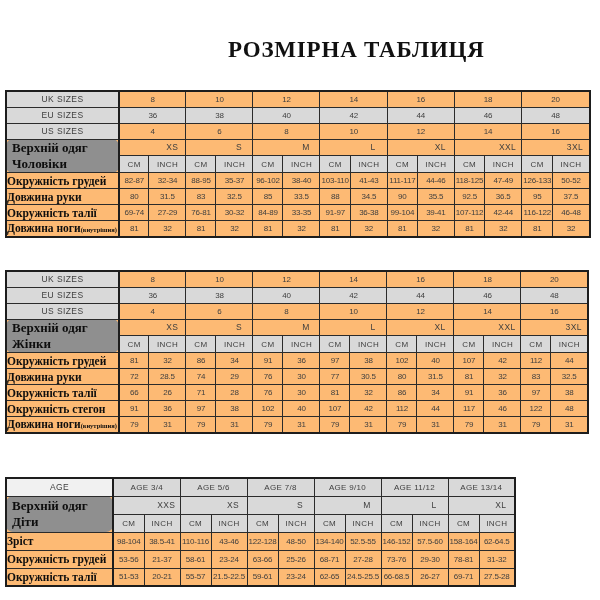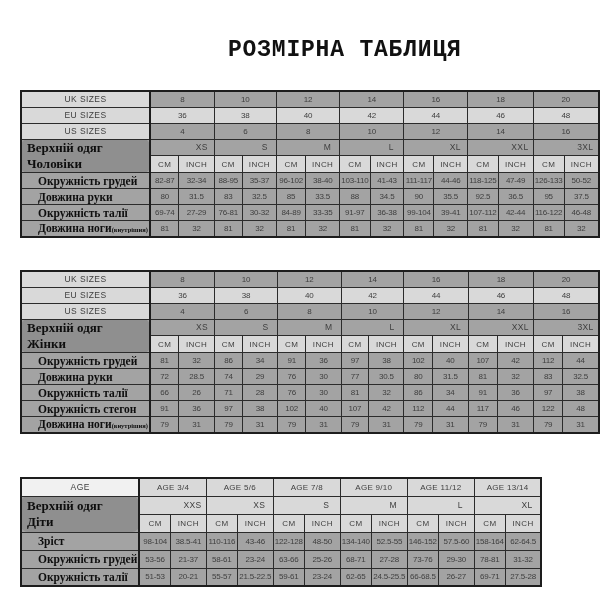--- a/index.html
+++ b/index.html
@@ -4,44 +4,44 @@
 <style>
   * { margin:0; padding:0; box-sizing:border-box; }
   html,body { width:600px; height:600px; background:#ffffff; }
   body { font-family:"Liberation Sans", sans-serif; }
   .sheet { position:relative; width:600px; height:600px; background:#fff; overflow:hidden; }
 
   
   .brand { position:absolute; top:34px; left:15px; display:flex; align-items:center; gap:5px; }
   .brand-text { font-weight:bold; font-size:17.5px; letter-spacing:1.6px; color:#121212; white-space:nowrap; }
   .reg { font-size:7.5px; position:relative; top:-7px; left:-1px; font-weight:bold; color:#121212; }
-  .page-title { position:absolute; top:37px; left:228px; font-family:Liberation Mono, monospace;
+  .page-title { position:absolute; top:37px; left:228px; font-family:Liberation Serif, serif;
                 font-weight:bold; font-size:23px; letter-spacing:0.8px; color:#111; white-space:nowrap; }
 
   
-  table { border-collapse:collapse; table-layout:fixed; position:absolute; left:20px;
-          border:2px solid #1d1d1d; background:#a3a3a3; }
+  table { border-collapse:collapse; table-layout:fixed; position:absolute; left:5px;
+          border:2px solid #1d1d1d; background:#fdba74; }
   #t-men   { top:90px; }
   #t-women { top:270px; }
   #t-kids  { top:477px; }
   td { border:1px solid #2b2b2b; text-align:center; vertical-align:middle; height:16px;
        font-size:8px; color:#3e3e3e; padding:0 1px; white-space:nowrap; overflow:hidden; }
   #t-kids td { height:18px; }
 
   .g  { background:#d9d9d9; }
   .g2 { background:#f1f1f1; }
   .syslabel { font-size:8.5px; letter-spacing:0.4px; border-right:2px solid #1d1d1d; }
   .agecell  { font-size:8px; letter-spacing:0.3px; }
   .sizeletter { font-size:8.5px; letter-spacing:0.4px;padding-left:40px; }
   .unit { font-size:8px; letter-spacing:0.4px; }
   .val  { letter-spacing:-0.2px; }
   td.group { background:#8f8f8f; text-align:left; padding-left:5px;
              font-family:"Liberation Serif", serif; font-weight:bold; font-size:13px;
              color:#0e0e0e; line-height:1.25; border-right:2px solid #1d1d1d;border-radius:7px; }
-  td.mlabel { text-align:left; padding-left:16px; font-family:"Liberation Serif", serif;
+  td.mlabel { text-align:left; padding-left:0; font-family:"Liberation Serif", serif;
               font-weight:bold; font-size:11.5px; color:#0e0e0e;
               border-right:2px solid #1d1d1d; }
   .sm { font-size:6.5px; font-weight:bold; }
 </style>
 </head>
 <body>
 
 <div class="sheet">
 
 

